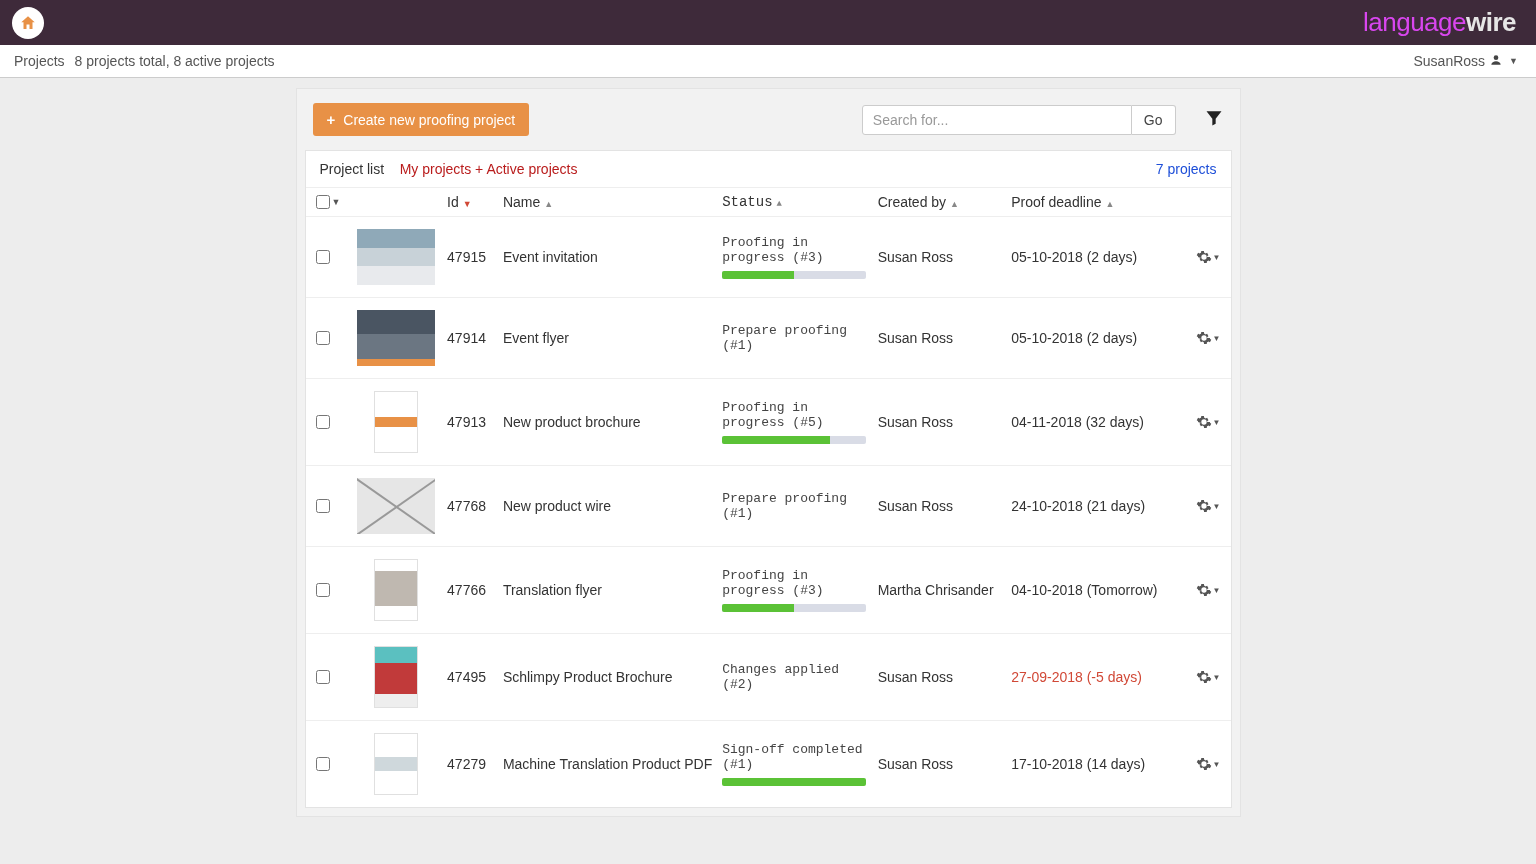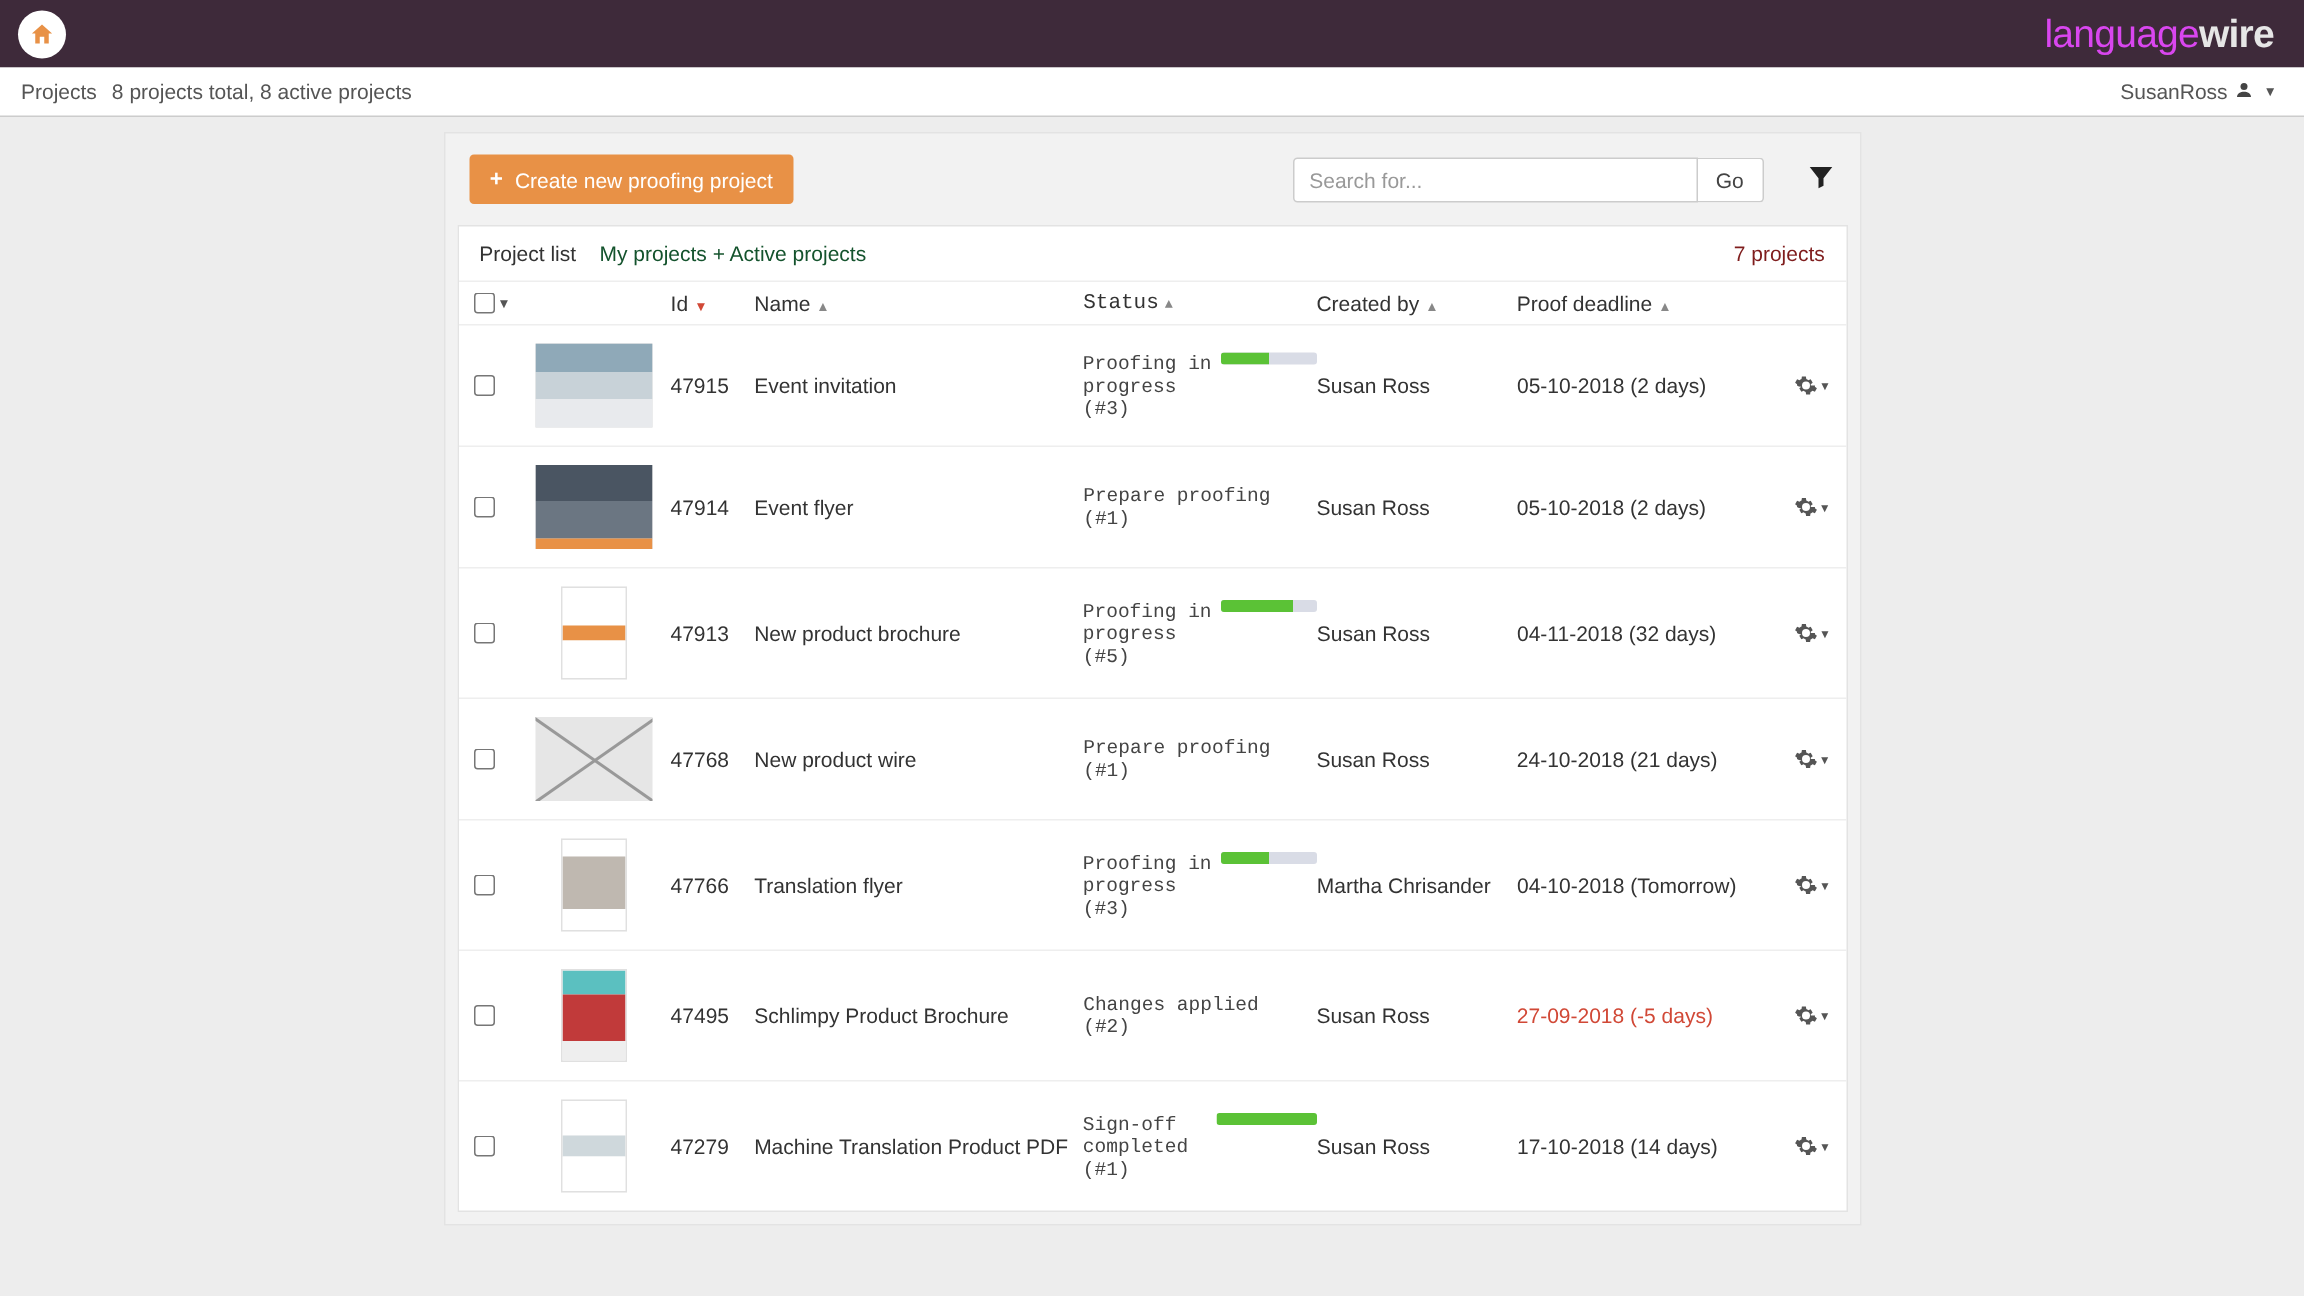--- a/index.html
+++ b/index.html
@@ -22,22 +22,22 @@
 .create-btn .plus { font-weight: bold; font-size: 15px; }
 .spacer { flex: 1; }
 .search-wrap { display: flex; align-items: flex-end; padding-left: 27px; }
 .search-input { width: 270px; height: 30px; border: 1px solid #ccc; border-radius: 3px 0 0 3px; padding: 0 10px; font-size: 14px; color: #555; }
 .search-input::placeholder { color: #999; }
 .go-btn { height: 30px; border: 1px solid #ccc; border-left: none; background: #fff; padding: 0 12px; border-radius: 0 3px 3px 0; cursor: pointer; font-size: 14px; color: #444; }
 .filter-icon { margin-left: 18px; cursor: pointer; }
 
 .panel { background: #fff; border: 1px solid #e3e3e3; margin: 0 8px 8px; }
 .panel-header { display: flex; justify-content: space-between; align-items: center; padding: 10px 14px; font-size: 14px; }
-.filter-link { color: #14532d; }
-.proj-count { color: #7f1d1d; }
+.filter-link { color: #b91c1c; }
+.proj-count { color: #1d4ed8; }
 
 .table-head { display: flex; align-items: center; padding: 6px 10px; border-top: 1px solid #eee; border-bottom: 1px solid #eee; font-size: 14px; color: #333; }
 .col-check { width: 42px; display: flex; align-items: center; }
 .col-check input { width: 14px; height: 14px; }
 .col-thumb { width: 90px; }
 .col-id { width: 56px; }
 .col-name { width: 220px; }
 .col-status { width: 156px; font-family: Liberation Mono, monospace; }
 .col-creator { width: 134px; }
 .col-deadline { width: 170px; }
@@ -49,21 +49,21 @@
 .row { display: flex; align-items: center; padding: 12px 10px; border-bottom: 1px solid #eee; }
 .row:last-child { border-bottom: none; }
 .thumb { width: 78px; height: 56px; background: #dcdcdc; display: flex; align-items: center; justify-content: center; position: relative; overflow: hidden; }
 .thumb.tall { width: 44px; height: 62px; margin-left: 17px; border: 1px solid #e0e0e0; background: #fafafa; }
 .thumb-bands { width: 100%; height: 100%; display: flex; flex-direction: column; }
 .thumb-bands div { flex: 1; }
 .thumb-x::before, .thumb-x::after { content: ''; position: absolute; width: 140%; height: 2px; background: #999; top: 50%; left: -20%; }
 .thumb-x::before { transform: rotate(35deg); }
 .thumb-x::after { transform: rotate(-35deg); }
 
-.status-cell { display: flex; gap: 6px; }
+.status-cell { display: flex; flex-direction: column; gap: 6px; }
 .status-text { font-size: 13px; color: #444; }
 .progress { width: 144px; height: 8px; background: #d9dce6; border-radius: 2px; overflow: hidden; }
 .progress-fill { height: 100%; background: #5bc236; }
 .deadline.overdue { color: #d14836; }
 .gear { cursor: pointer; display: flex; align-items: center; gap: 1px; }
 .gear svg { width: 16px; height: 16px; }
 .gear .caret { font-size: 8px; color: #555; }
 .user-icon svg { width: 14px; height: 14px; }
 </style>
 </head>

